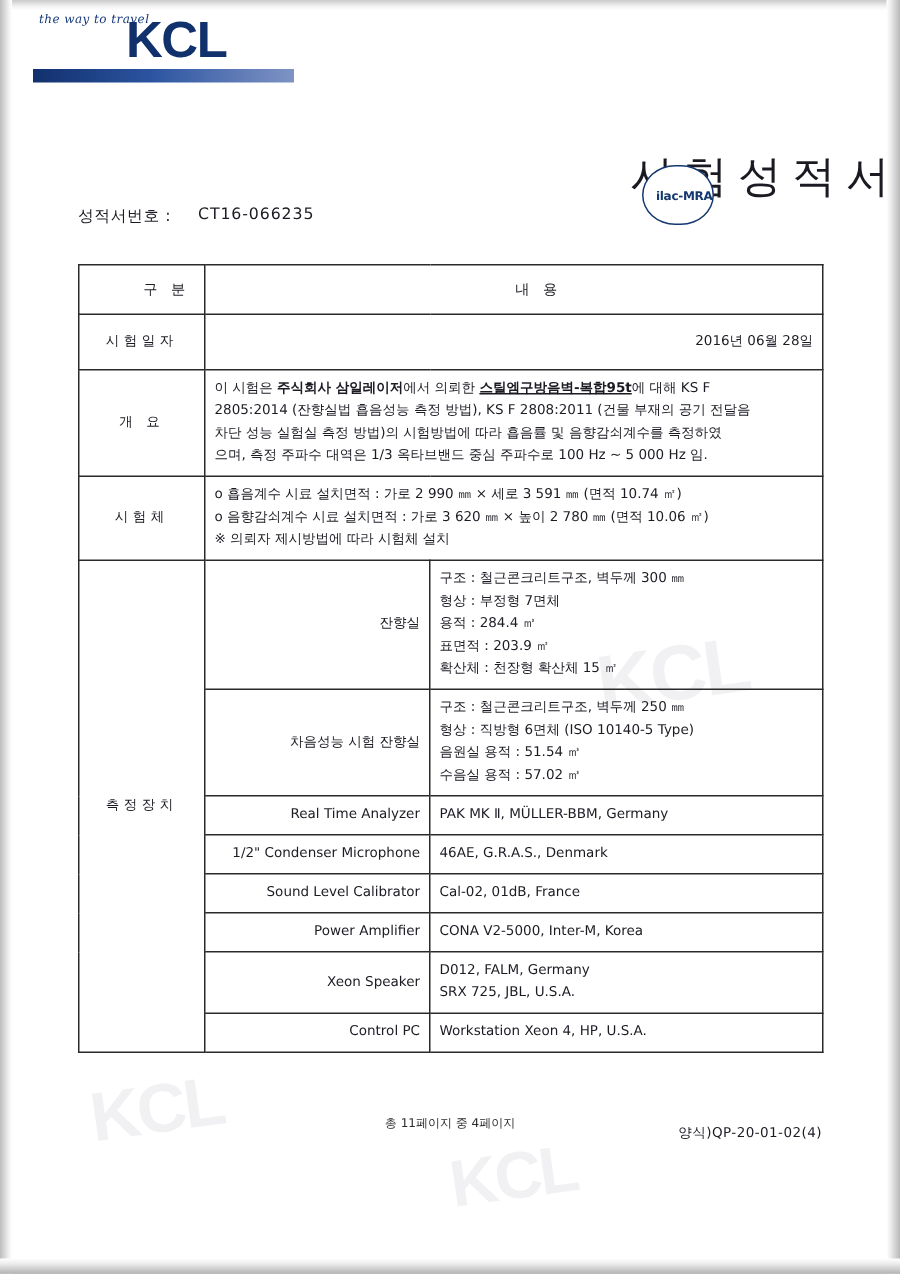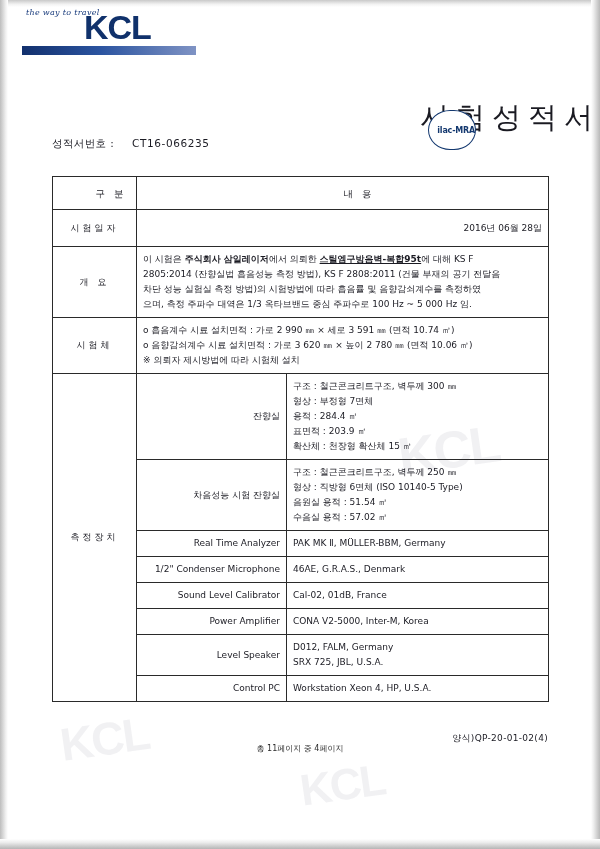--- a/index.html
+++ b/index.html
@@ -155,21 +155,21 @@
   .wm1 { left: 398px; top: 420px; font-size: 52px; transform: rotate(-8deg); }
   .wm2 { left: 60px;  top: 712px; font-size: 46px; transform: rotate(-8deg); }
   .wm3 { left: 300px; top: 760px; font-size: 44px; transform: rotate(-8deg); }
 
   
   .footer-center {
     position: absolute; left: 0; top: 743px; width: 600px;
     text-align: center; font-size: 8px; color: #2b2b2b;
   }
   .footer-right {
-    position: absolute; right: 52px; top: 732px;
+    position: absolute; right: 52px; top: 749px;
     font-size: 9px; letter-spacing: .3px;
   }
 </style>
 </head>
 <body>
 
 <div class="page">
 
   <div class="paper-edge-top"></div>
   <div class="paper-edge-left"></div>
@@ -269,21 +269,21 @@
         <td class="c-center">Sound Level Calibrator</td>
         <td class="pad-left">Cal-02, 01dB, France</td>
       </tr>
 
       <tr>
         <td class="c-center">Power Amplifier</td>
         <td class="pad-left">CONA V2-5000, Inter-M, Korea</td>
       </tr>
 
       <tr>
-        <td class="c-center">Level Speaker</td>
+        <td class="c-center">Xeon Speaker</td>
         <td class="pad-left">
           <div>D012, FALM, Germany</div>
           <div>SRX 725, JBL, U.S.A.</div>
         </td>
       </tr>
 
       <tr>
         <td class="c-center">Control PC</td>
         <td class="pad-left">Workstation Xeon 4, HP, U.S.A.</td>
       </tr>

